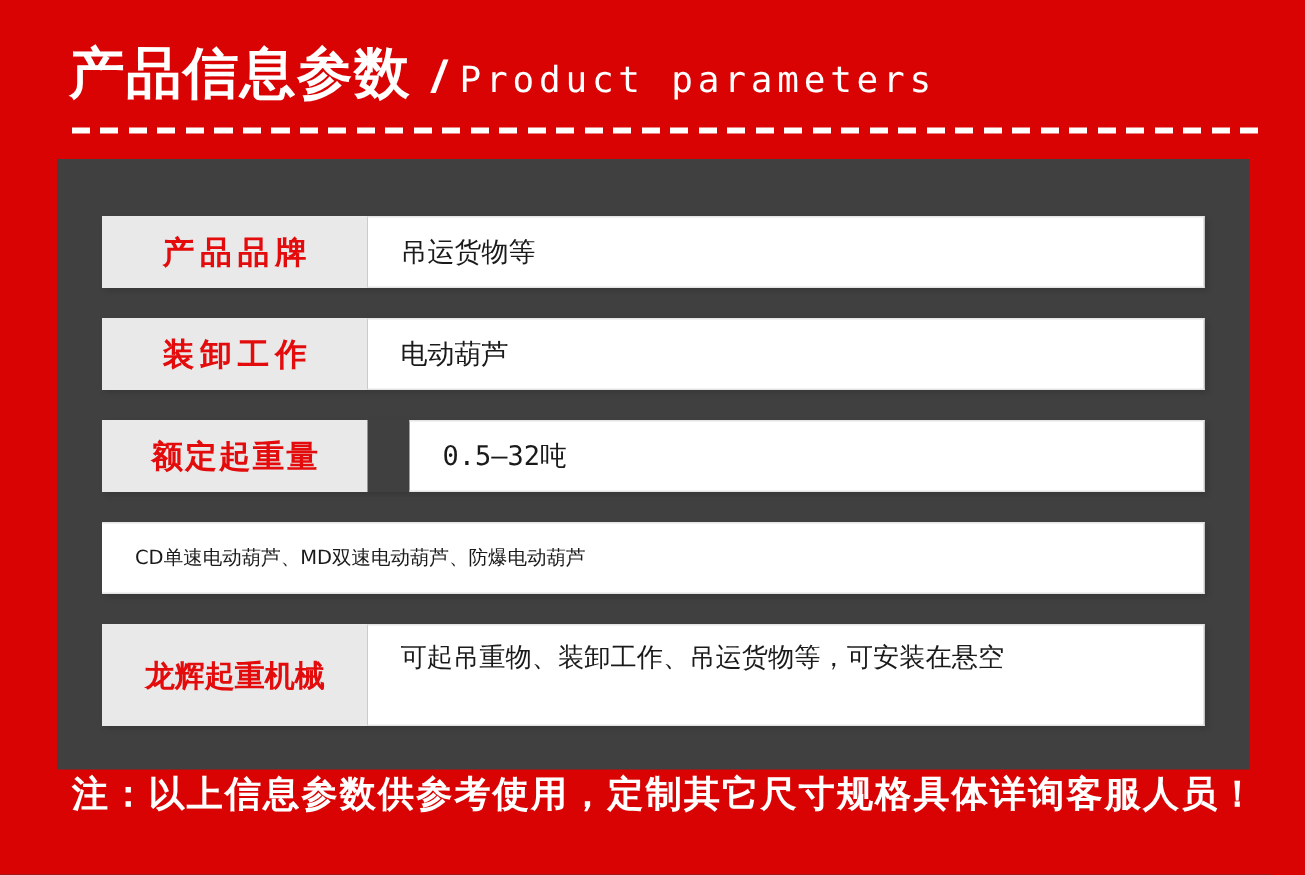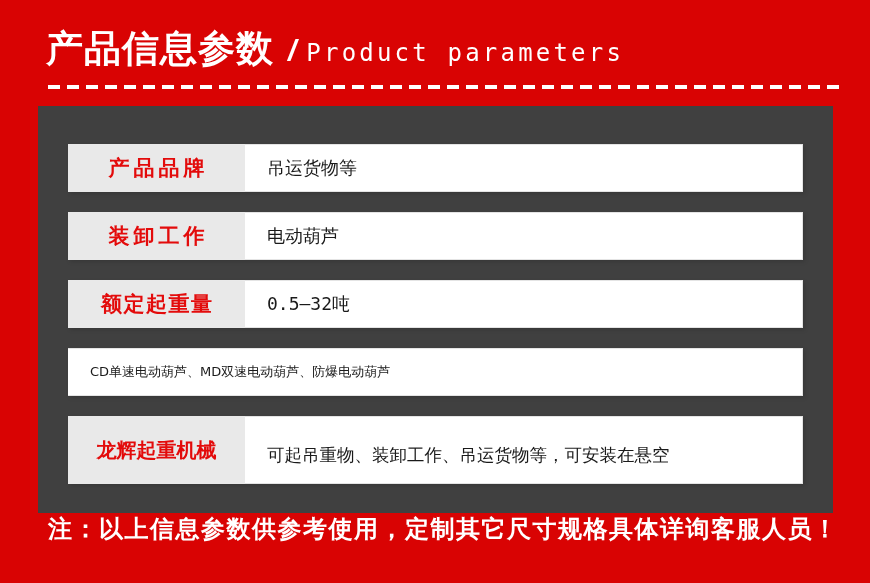--- a/index.html
+++ b/index.html
@@ -69,26 +69,26 @@
     padding-left:22px;
     color:#1a1a1a;
     font-size:18px;
     font-family:"DejaVu Sans","Liberation Sans",sans-serif;
     box-sizing:border-box;
   }
   .r1,.r2,.r3,.r4{height:48px;}
   .r5{height:68px;}
   .r5 .val{
     display:block;
-    padding-top:25px;
+    padding-top:9px;
     line-height:26px;
     font-size:17.5px;
   }
   .r4 .val{font-size:13px;}
-  .r3 .val{font-family:"DejaVu Sans Mono","Liberation Mono",monospace;font-size:18px;}
+  .r3 .val{font-family:"DejaVu Sans Mono","Liberation Mono",monospace;font-size:18px;margin-left:28px;}
 
   
   .footer{
     position:absolute;left:0;top:513px;width:870px;height:70px;
     display:flex;padding-left:12px;
   }
   .footer-text{
     margin-left:36px;
     color:#ffffff;font-size:24px;font-weight:bold;
     letter-spacing:1.5px;

